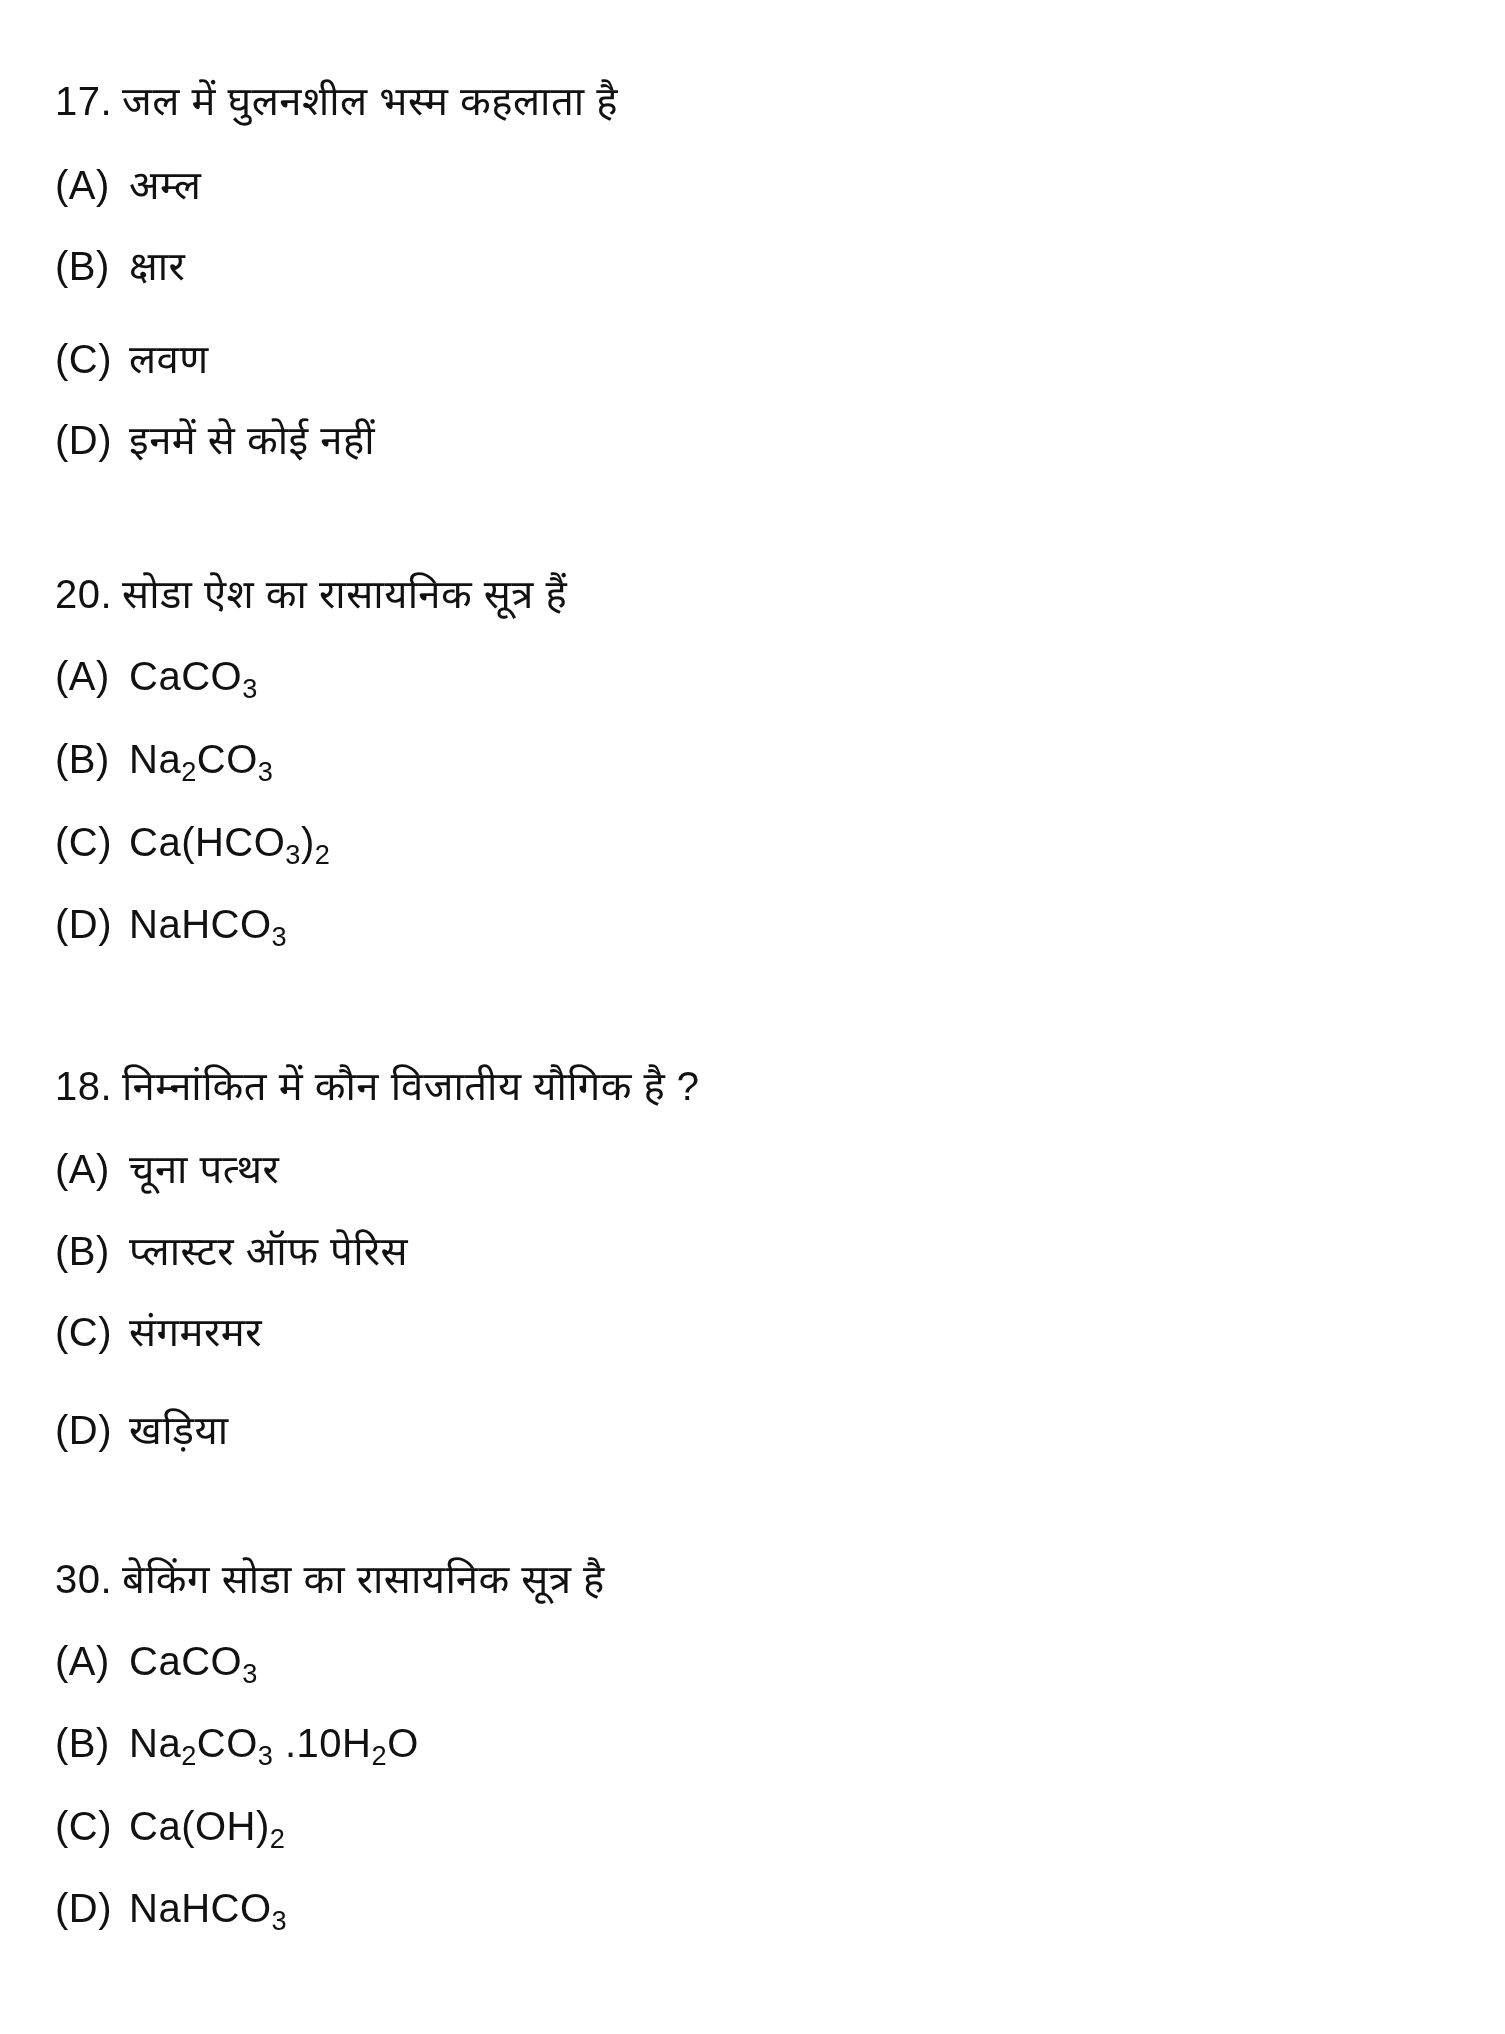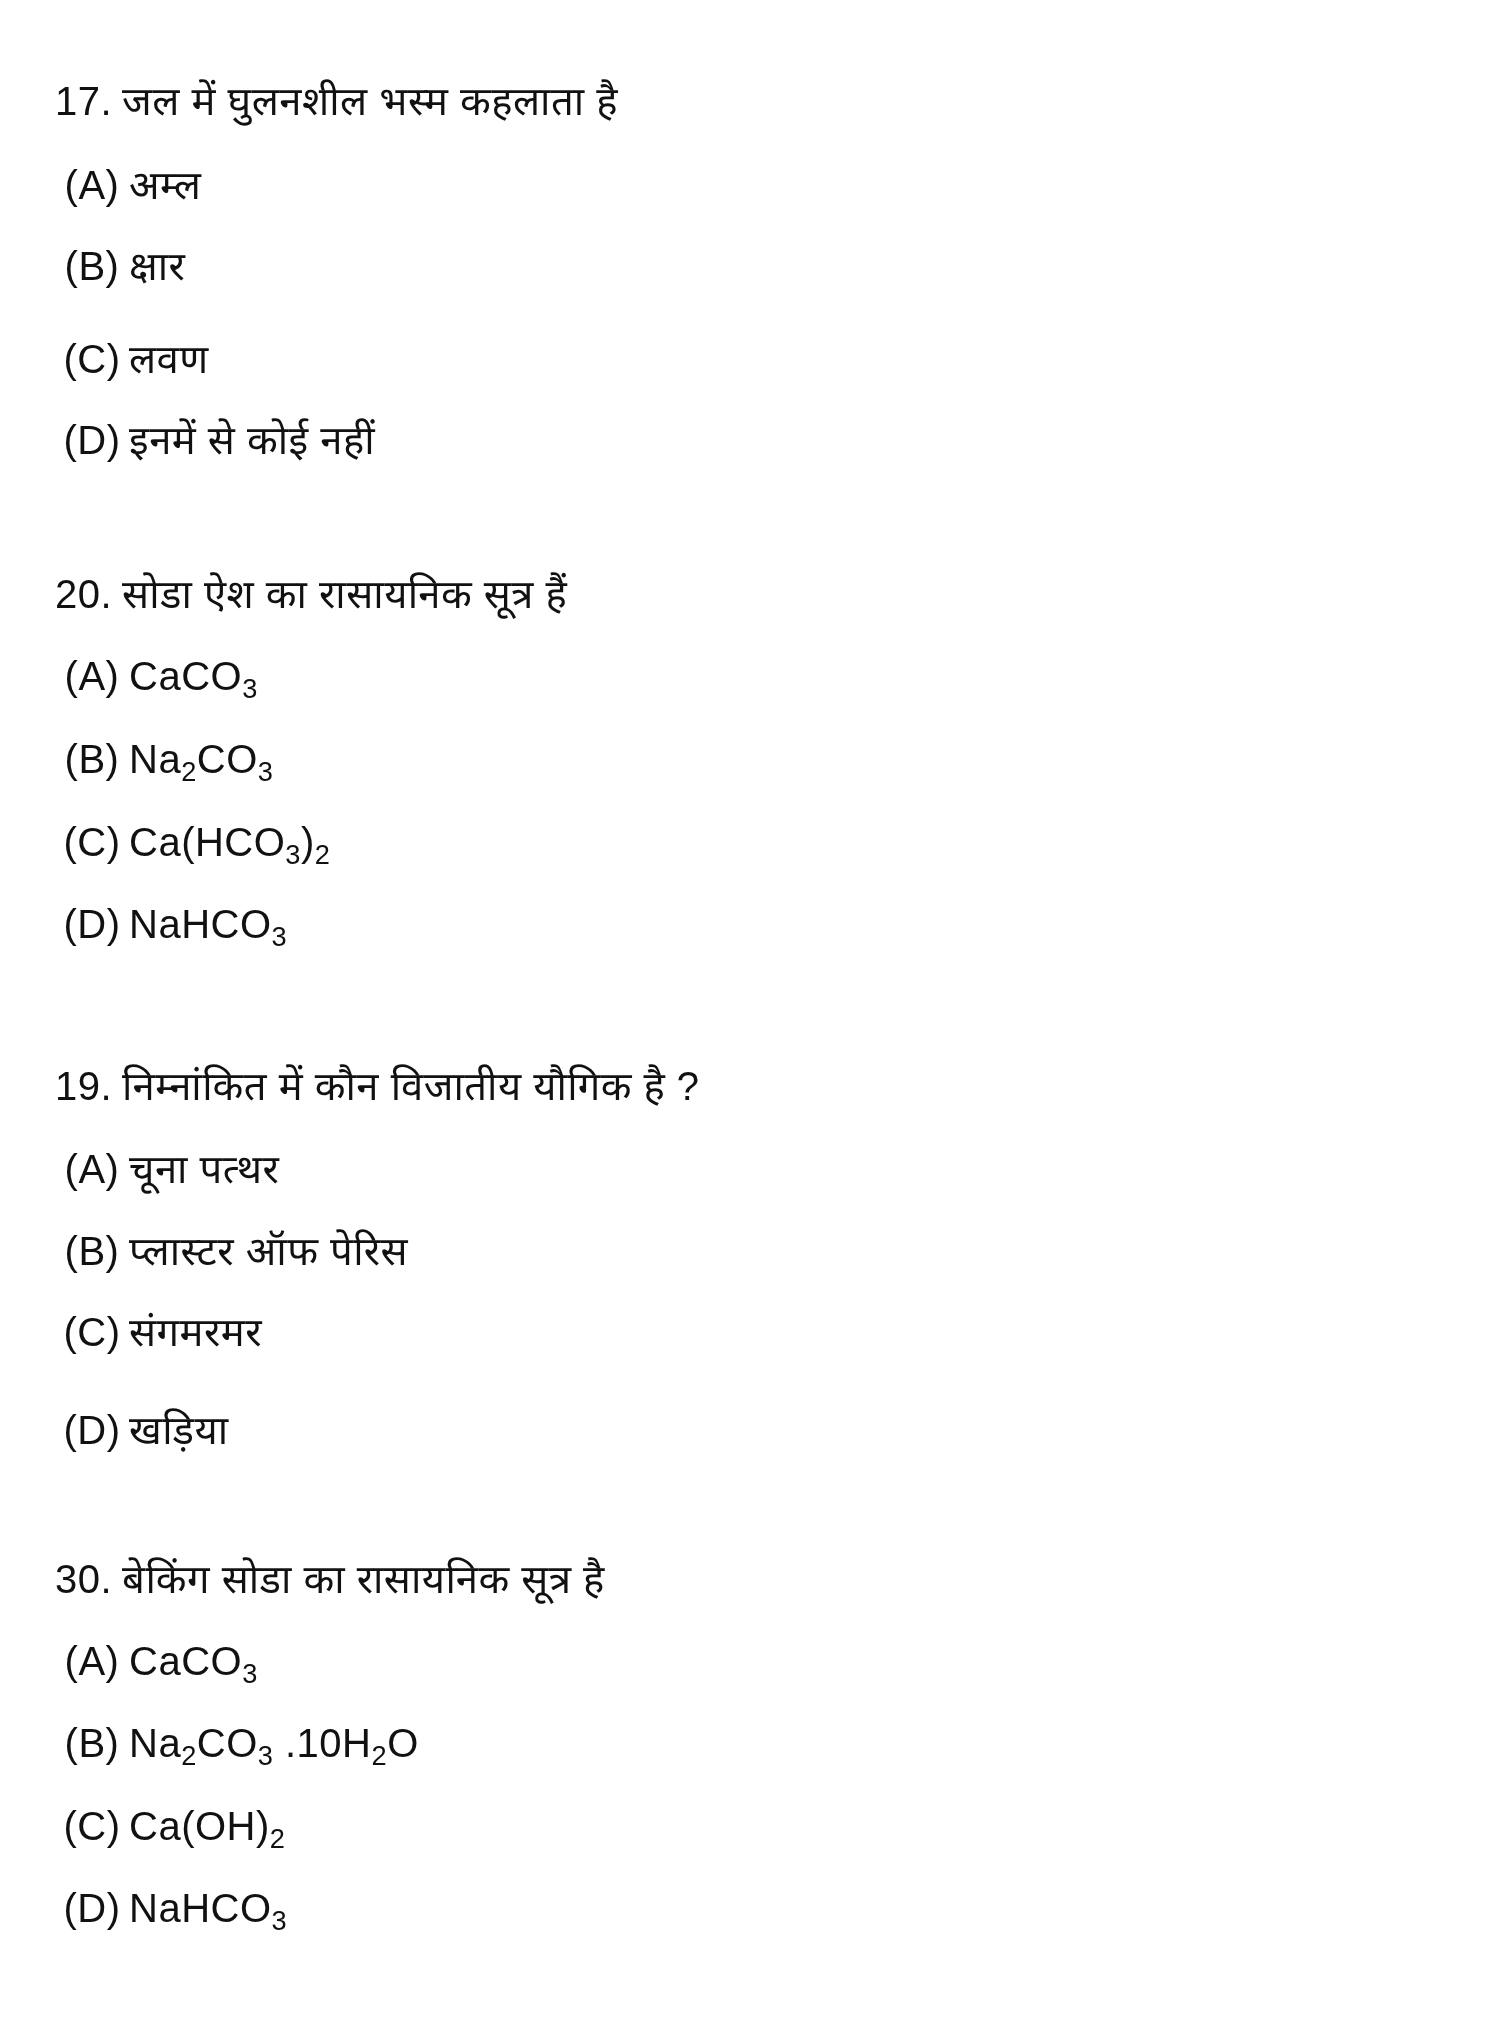--- a/index.html
+++ b/index.html
@@ -11,21 +11,20 @@
       font-family: "Liberation Sans", "DejaVu Sans", sans-serif;
       color: #111111;
     }
     .q, .opt {
       position: absolute;
       left: 55px;
       font-size: 40px;
       line-height: 50px;
       white-space: nowrap;
       letter-spacing: 0.5px;
-      text-align: center;
     }
     .q .num { margin-right: 10px; }
     .opt .lbl { display: inline-block; width: 74px; }
     sub { font-size: 0.68em; vertical-align: -0.28em; line-height: 0; }
   </style>
 </head>
 <body>
 
 <div class="q" style="top:76px">
   <span class="num">17.</span><span>जल में घुलनशील भस्म कहलाता है</span>
@@ -37,21 +36,21 @@
 
 <div class="q" style="top:569px">
   <span class="num">20.</span><span>सोडा ऐश का रासायनिक सूत्र हैं</span>
 </div>
 <div class="opt" style="top:651px"><span class="lbl">(A)</span><span><span>CaCO</span><sub>3</sub></span></div>
 <div class="opt" style="top:734px"><span class="lbl">(B)</span><span><span>Na</span><sub>2</sub><span>CO</span><sub>3</sub></span></div>
 <div class="opt" style="top:817px"><span class="lbl">(C)</span><span><span>Ca(HCO</span><sub>3</sub><span>)</span><sub>2</sub></span></div>
 <div class="opt" style="top:899px"><span class="lbl">(D)</span><span><span>NaHCO</span><sub>3</sub></span></div>
 
 <div class="q" style="top:1061px">
-  <span class="num">19.</span><span>निम्नांकित में कौन विजातीय यौगिक है ?</span>
+  <span class="num">18.</span><span>निम्नांकित में कौन विजातीय यौगिक है ?</span>
 </div>
 <div class="opt" style="top:1144px"><span class="lbl">(A)</span><span>चूना पत्थर</span></div>
 <div class="opt" style="top:1226px"><span class="lbl">(B)</span><span>प्लास्टर ऑफ पेरिस</span></div>
 <div class="opt" style="top:1307px"><span class="lbl">(C)</span><span>संगमरमर</span></div>
 <div class="opt" style="top:1405px"><span class="lbl">(D)</span><span>खड़िया</span></div>
 
 <div class="q" style="top:1554px">
   <span class="num">30.</span><span>बेकिंग सोडा का रासायनिक सूत्र है</span>
 </div>
 <div class="opt" style="top:1636px"><span class="lbl">(A)</span><span><span>CaCO</span><sub>3</sub></span></div>

